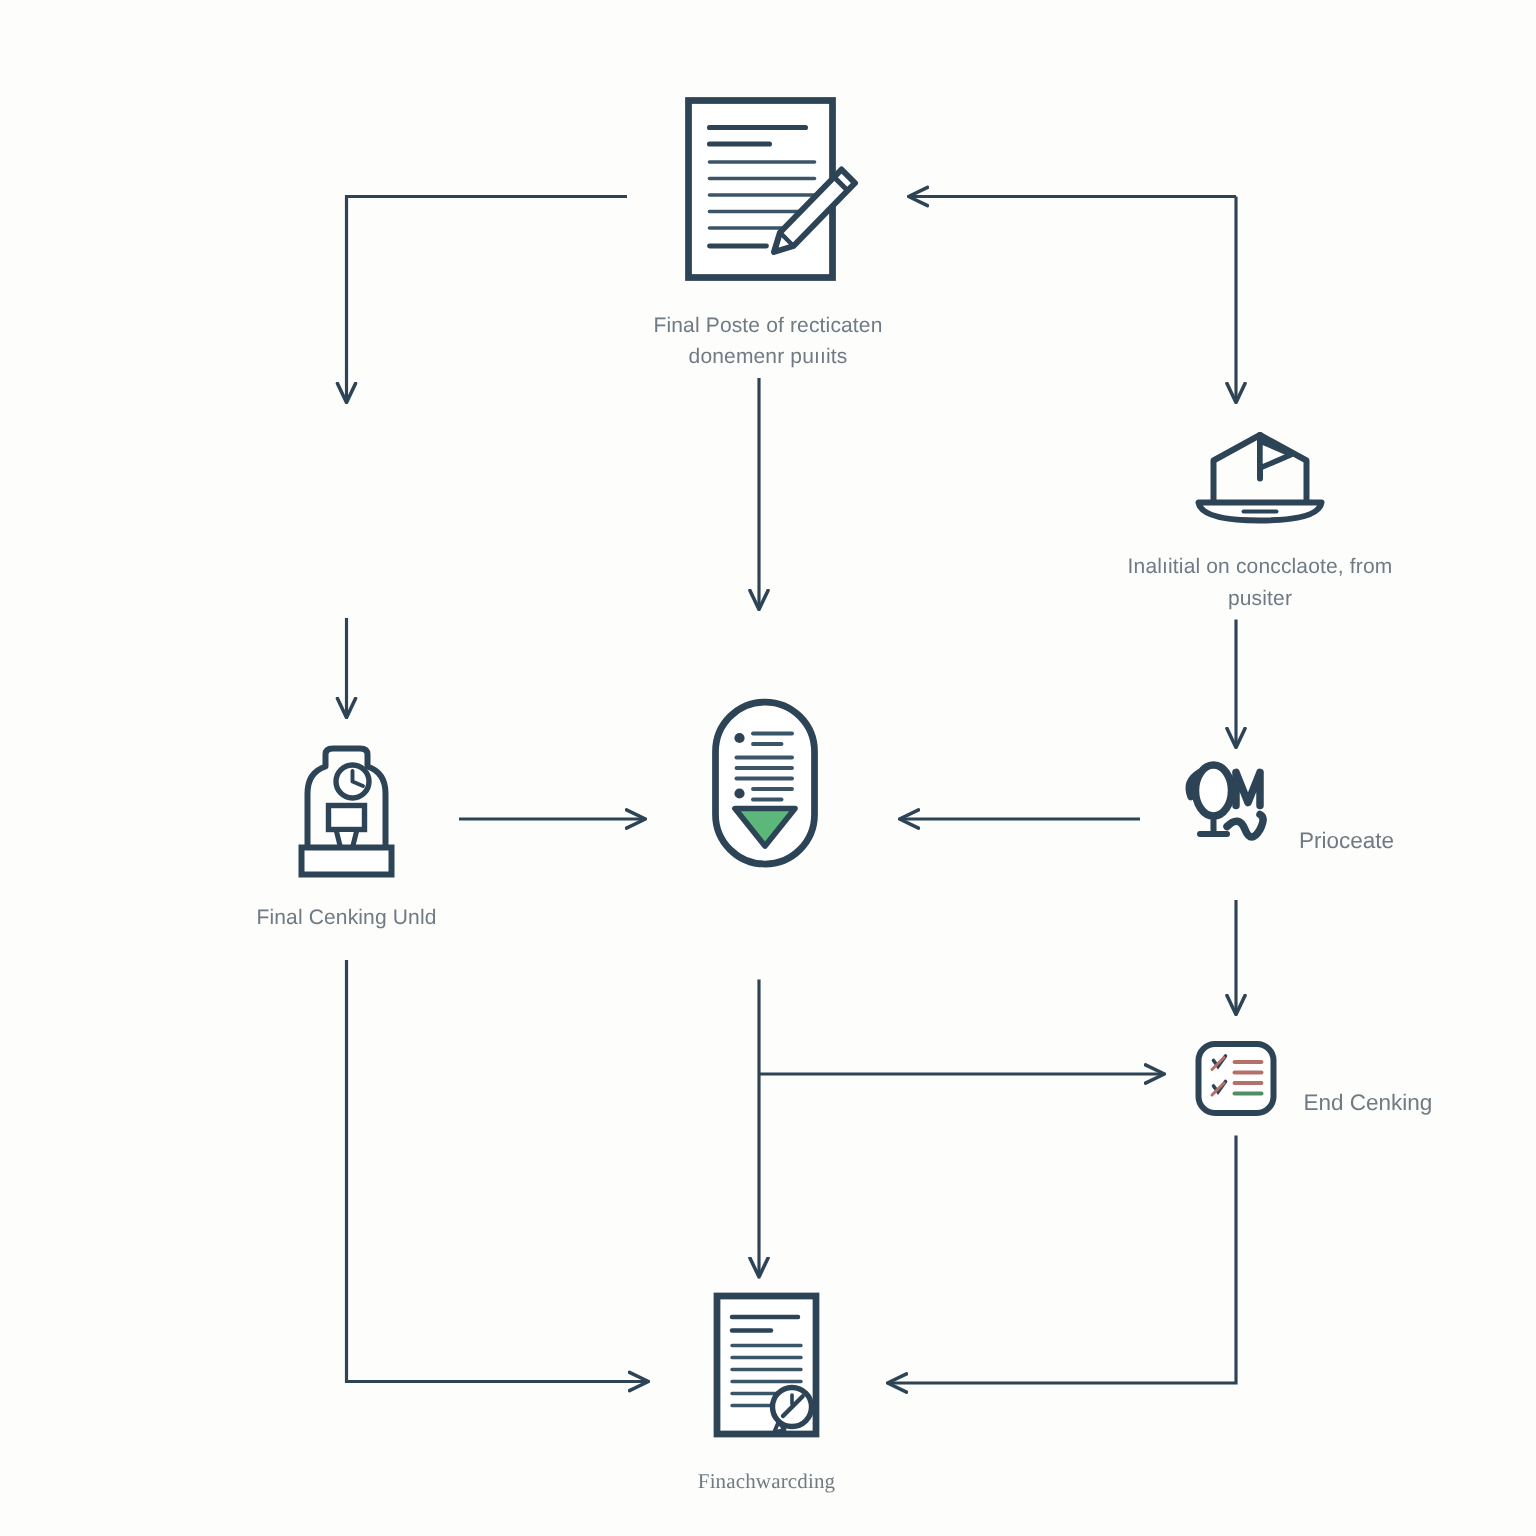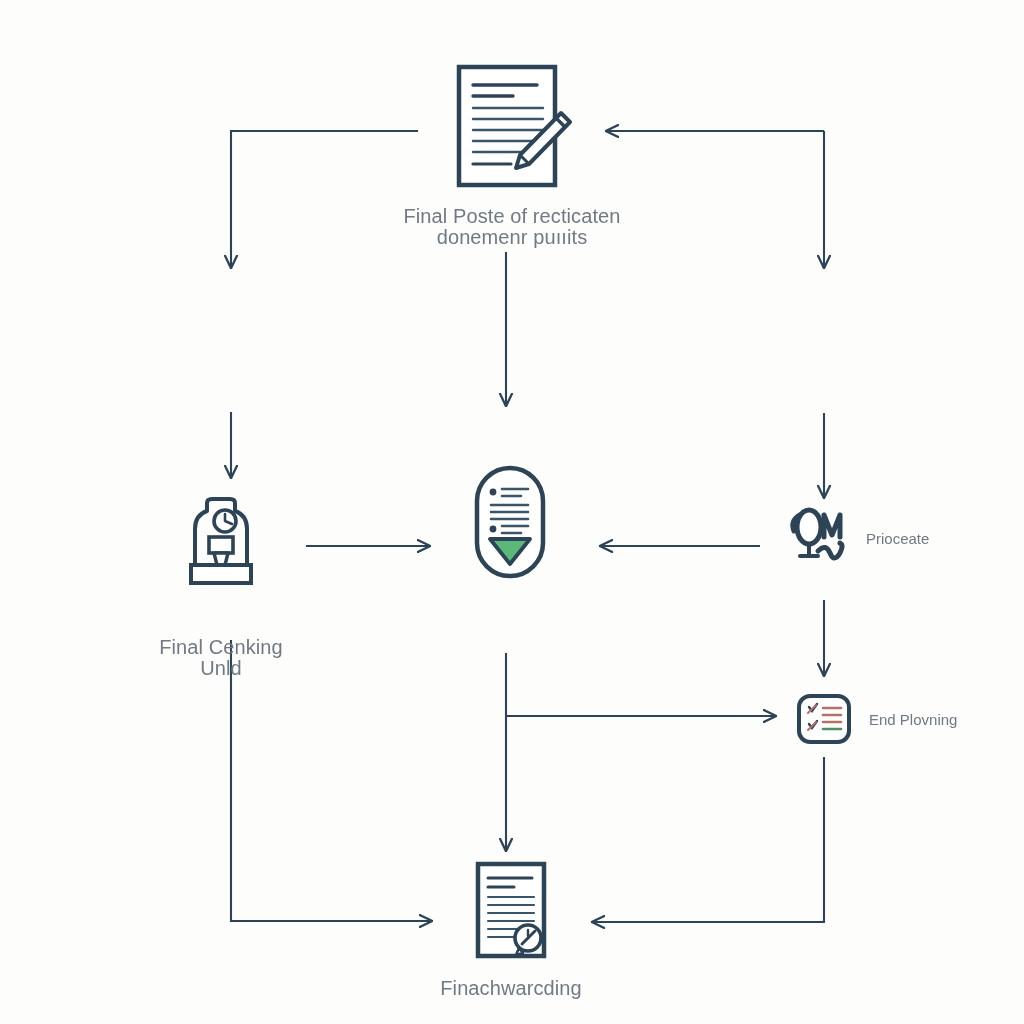--- a/index.html
+++ b/index.html
@@ -29,53 +29,53 @@
   .node {
     position: absolute;
     display: flex;
     flex-direction: column;
     align-items: center;
   }
   .node-row {
     position: absolute;
     display: flex;
     flex-direction: row;
-    align-items: center;
+    align-items: flex-end;
   }
   .icon-wrap {
     display: flex;
     align-items: center;
     justify-content: center;
   }
   .node-label {
     margin-top: 14px;
     color: #6f7a84;
-    font-size: 20px;
+    font-size: 14px;
     line-height: 21px;
     text-align: center;
     letter-spacing: .1px;
     white-space: pre-line;
   }
   .node-label-side {
     margin-left: 16px;
     color: #6f7a84;
     font-size: 15px;
     line-height: 21px;
     text-align: left;
     white-space: nowrap;
   }
   
   #node-document-review { left: 390px; top: 60px;  width: 244px; }
   #node-accreditation   { left: 120px; top: 285px; width: 222px; }
   #node-institution     { left: 712px; top: 285px; width: 256px; }
-  #node-checking-unit   { left: 140px; top: 495px; width: 162px; gap: 36px; }
+  #node-checking-unit   { left: 150px; top: 495px; width: 162px; }
   #node-certification   { left: 392px; top: 463px; width: 236px; }
   #node-procedure       { left: 784px; top: 505px; width: 180px; }
   #node-end-planning    { left: 795px; top: 692px; width: 186px; }
-  #node-final-award     { left: 430px; top: 858px; width: 162px; }
+  #node-final-award     { left: 430px; top: 858px; width: 162px; font-family: Liberation Serif, serif; }
 </style>
 </head>
 <body>
 
 <div id="canvas">
 
   <svg id="connectors" viewBox="0 0 1024 1024">
     <defs>
       <marker id="arrow" viewBox="0 0 10 10" refX="9" refY="5" markerWidth="7" markerHeight="7" orient="auto-start-reverse">
         <path d="M 0.6 0.9 L 9.2 5 L 0.6 9.1" fill="none" stroke="#2d4356" stroke-width="1.6" stroke-linecap="round" stroke-linejoin="round"></path>
@@ -132,20 +132,33 @@
           <line x1="49" y1="10" x2="58" y2="19" stroke="#2d4356" stroke-width="3.4"></line>
           <path d="M 13 47 L 22 56" stroke="#2d4356" stroke-width="3"></path>
         </g>
       </svg>
     </span>
     <span class="node-label">Final Poste of recticaten
 donemenr puııits</span>
   </div>
 
 
+  <div class="node" id="node-institution">
+    <span class="icon-wrap">
+      <svg width="98" height="68" viewBox="0 0 98 68">
+        <path d="M 18 48 L 18 22 L 49 5 L 80 22 L 80 48" fill="none" stroke="#2d4356" stroke-width="4" stroke-linejoin="round" stroke-linecap="round"></path>
+        <path d="M 49 5 L 49 34" stroke="#2d4356" stroke-width="4" stroke-linecap="round"></path>
+        <path d="M 49 9 L 70 18 L 49 27 Z" fill="#ffffff" stroke="#2d4356" stroke-width="3.6" stroke-linejoin="round"></path>
+        <path d="M 8 50 L 90 50 Q 88 62 49 62 Q 10 62 8 50 Z" fill="#ffffff" stroke="#2d4356" stroke-width="4" stroke-linejoin="round"></path>
+        <line x1="38" y1="56" x2="60" y2="56" stroke="#2d4356" stroke-width="2.6" stroke-linecap="round"></line>
+      </svg>
+    </span>
+    <span class="node-label">Inalıitial on concclaote, from
+pusiter</span>
+  </div>
 
   <div class="node" id="node-checking-unit">
     <span class="icon-wrap">
       <svg width="80" height="92" viewBox="0 0 80 92">
         <path d="M 14 82 L 14 34 Q 14 20 26 16 L 26 8 Q 26 4 31 4 L 49 4 Q 54 4 54 8 L 54 16 Q 66 20 66 34 L 66 82" fill="none" stroke="#2d4356" stroke-width="4" stroke-linejoin="round" stroke-linecap="round"></path>
         <circle cx="44" cy="26" r="11" fill="#ffffff" stroke="#2d4356" stroke-width="3.6"></circle>
         <path d="M 44 26 L 44 19 M 44 26 L 51 29" stroke="#2d4356" stroke-width="2.6" stroke-linecap="round"></path>
         <rect x="28" y="42" width="24" height="16" fill="#ffffff" stroke="#2d4356" stroke-width="3.6"></rect>
         <path d="M 33 58 L 47 58 L 44 70 L 40 76 L 36 70 Z" fill="#ffffff" stroke="#2d4356" stroke-width="3.4" stroke-linejoin="round"></path>
         <rect x="10" y="70" width="60" height="18" fill="#ffffff" stroke="#2d4356" stroke-width="4"></rect>
@@ -203,21 +216,21 @@
         <g stroke="#2d4356" stroke-width="2.4" stroke-linecap="round" fill="none">
           <path d="M 14 15 L 17 19 L 22 12"></path>
           <path d="M 14 32 L 17 36 L 22 29"></path>
         </g>
         <g stroke="#b5706a" stroke-width="2" stroke-linecap="round">
           <line x1="13" y1="21" x2="21" y2="13"></line>
           <line x1="13" y1="38" x2="21" y2="30"></line>
         </g>
       </svg>
     </span>
-    <span class="node-label-side">End Plovning</span>
+    <span class="node-label-side">End Cenking</span>
   </div>
 
   <div class="node" id="node-final-award">
     <span class="icon-wrap">
       <svg width="90" height="106" viewBox="0 0 90 106">
         <rect x="12" y="6" width="66" height="92" fill="#ffffff" stroke="#2d4356" stroke-width="4.5"></rect>
         <g stroke="#2d4356" stroke-width="3" stroke-linecap="round">
           <line x1="22" y1="20" x2="66" y2="20"></line>
           <line x1="22" y1="29" x2="48" y2="29"></line>
         </g>

